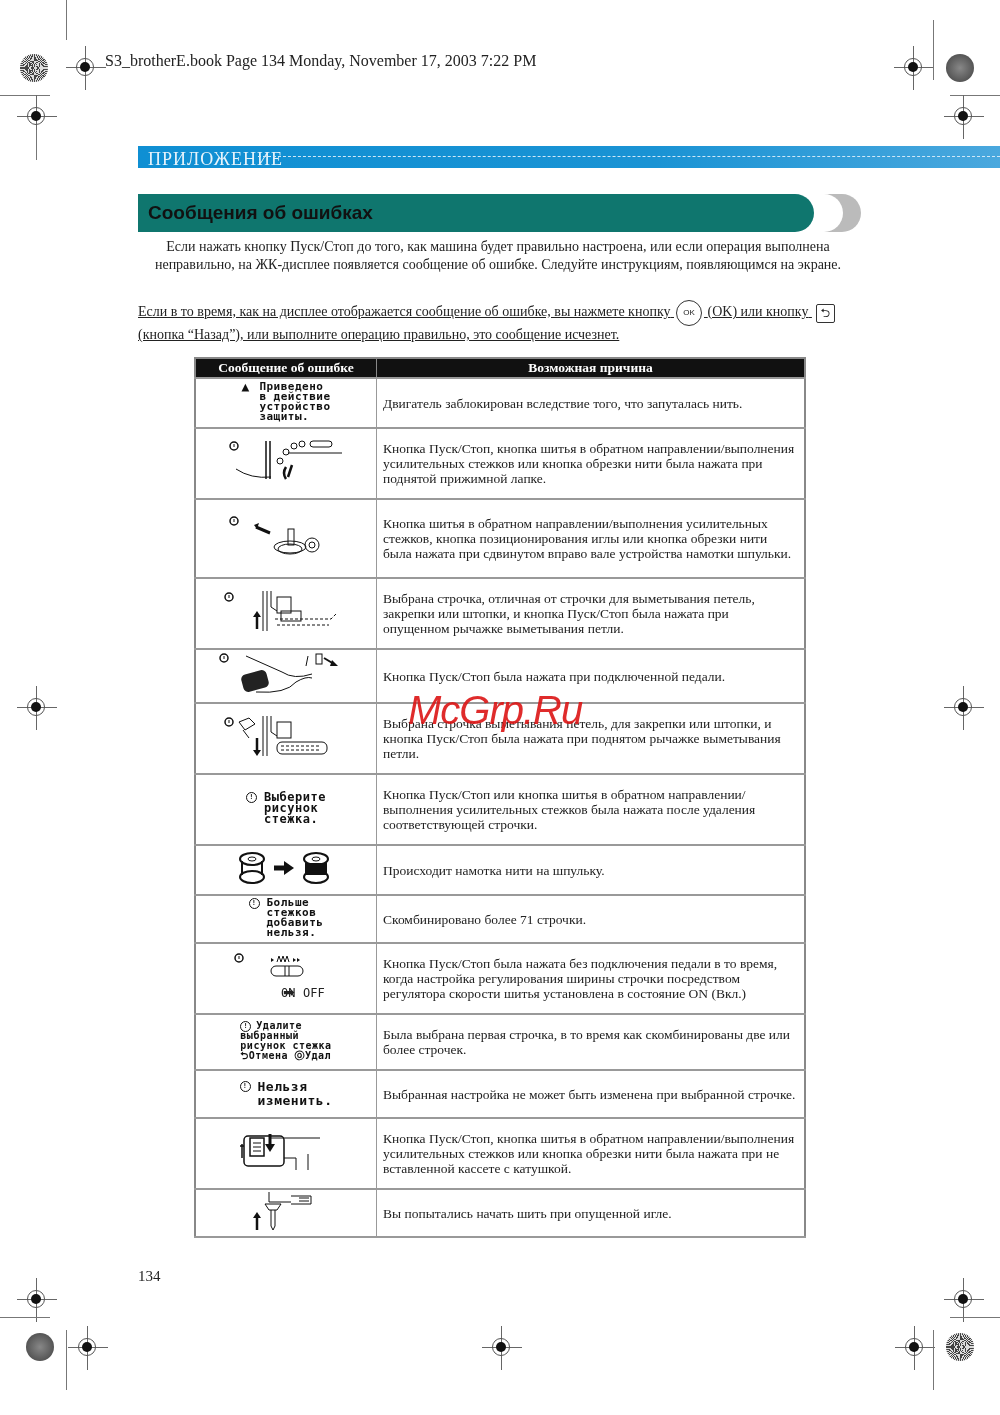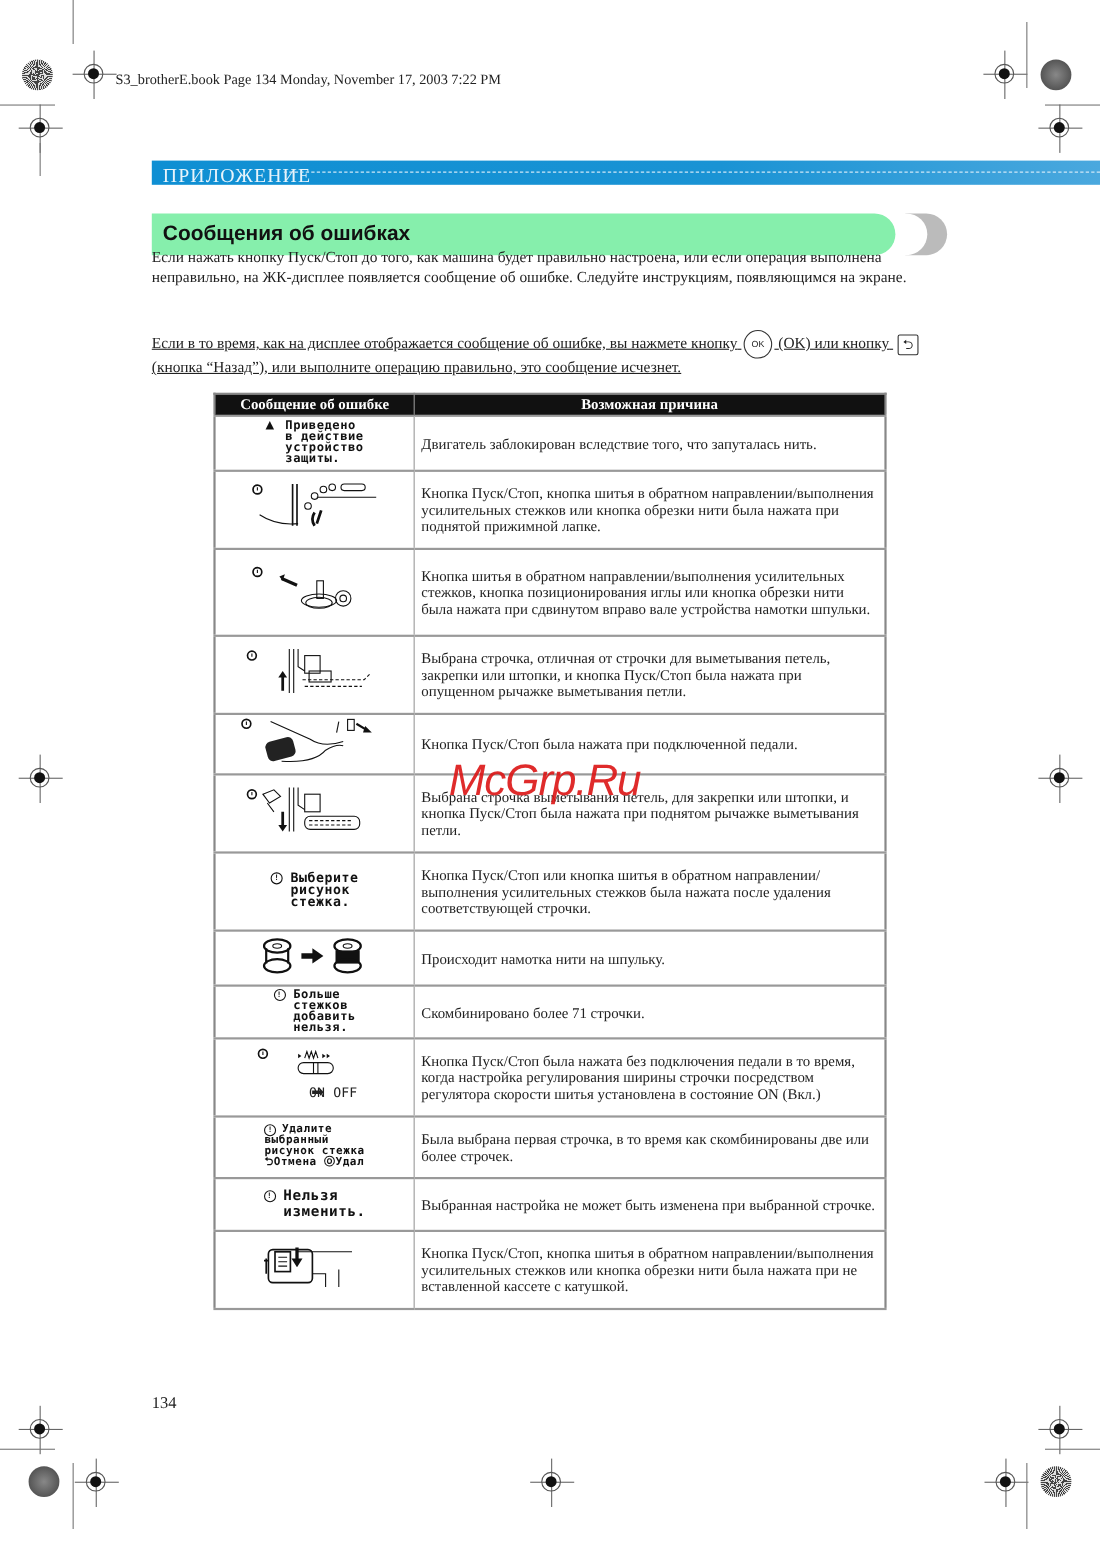--- a/index.html
+++ b/index.html
@@ -11,28 +11,28 @@
   .reg { position:absolute; width:20px; height:20px; }
   .reg .ring { position:absolute; left:0; top:0; width:16px; height:16px; border:1px solid #555; border-radius:50%; }
   .reg .dot { position:absolute; left:4px; top:4px; width:10px; height:10px; background:#111; border-radius:50%; }
   .reg .h { position:absolute; left:-10px; top:9px; width:40px; height:1px; background:#666; }
   .reg .v { position:absolute; left:9px; top:-12px; width:1px; height:44px; background:#666; }
   .line { position:absolute; background:#777; }
   .disc { position:absolute; width:28px; height:28px; border-radius:50%; }
   .disc.dark { background:radial-gradient(circle,#888 0%,#555 70%,#444 100%); }
   .disc.ray { background:repeating-conic-gradient(#444 0deg 4deg,#ddd 4deg 8deg); }
 
-  .bookinfo { left:105px; top:64px; font-size:13px; color:#222; }
+  .bookinfo { left:105px; top:52px; font-size:16px; color:#222; }
 
   .section-bar { left:138px; top:146px; width:862px; height:22px;
                  background:linear-gradient(90deg,#0f8fd3 0%,#1a93d4 60%,#4aa8de 100%); }
   .section-bar span.t { position:absolute; left:10px; top:3px; color:#e8f4fb; font-size:18px; letter-spacing:1px; }
   .section-bar span.d { position:absolute; left:120px; right:0; top:10px; border-top:1px dashed #cfe8f7; }
 
-  .title-pill { left:138px; top:194px; width:676px; height:38px; background:#86efac;
+  .title-pill { left:138px; top:194px; width:676px; height:38px; background:#0f766e;
                 border-radius:0 19px 19px 0; }
   .title-pill h1 { margin:0; position:absolute; left:10px; top:8px; font-family:"Liberation Sans", sans-serif;
                    font-size:19px; font-weight:bold; color:#111; }
   .title-cap { left:823px; top:194px; width:38px; height:38px; }
   .title-cap .g { position:absolute; left:0; top:0; width:38px; height:38px; background:#bbb; border-radius:0 19px 19px 0; }
   .title-cap .w { position:absolute; left:-6px; top:0; width:26px; height:38px; background:#fff; border-radius:0 19px 19px 0; }
 
   .para { left:138px; width:720px; font-size:14px; line-height:18px; color:#222; }
   .okbtn { display:inline-block; width:24px; height:24px; border:1px solid #333; border-radius:50%;
            font-family:"Liberation Sans", sans-serif; font-size:8px; text-align:center; line-height:24px; vertical-align:middle; margin:0 2px; }
@@ -150,21 +150,21 @@
 </div>
 
 <div class="abs title-pill">
   <h1>Сообщения об ошибках</h1>
 </div>
 <div class="abs title-cap">
     <div class="g"></div>
     <div class="w"></div>
   </div>
 
-<div class="abs para" style="top:226px;">Если нажать кнопку Пуск/Стоп до того, как машина будет правильно настроена, или если операция выполнена неправильно, на ЖК-дисплее появляется сообщение об ошибке. Следуйте инструкциям, появляющимся на экране.</div>
+<div class="abs para" style="top:238px;text-align:center;">Если нажать кнопку Пуск/Стоп до того, как машина будет правильно настроена, или если операция выполнена неправильно, на ЖК-дисплее появляется сообщение об ошибке. Следуйте инструкциям, появляющимся на экране.</div>
 <div class="abs para" style="top:300px;text-decoration:underline;">
   <span>Если в то время, как на дисплее отображается сообщение об ошибке, вы нажмете кнопку</span>
   <span class="okbtn">OK</span>
   <span>(OK) или кнопку</span>
   <span class="backbtn">⮌</span>
   <span>(кнопка “Назад”), или выполните операцию правильно, это сообщение исчезнет.</span>
 </div>
 
 <table class="errs">
   <thead>
@@ -391,17 +391,33 @@
               <path d="M29 14 L34 22 L39 14 Z" fill="#111"></path>
               <line x1="34" y1="8" x2="84" y2="8" stroke="#111"></line>
               <path d="M48 28 L60 28 L60 40" fill="none" stroke="#111"></path>
               <line x1="72" y1="24" x2="72" y2="40" stroke="#111"></line>
             </svg>
         </div>
       </td>
       <td class="cause">Кнопка Пуск/Стоп, кнопка шитья в обратном направлении/выполнения усилительных стежков или кнопка обрезки нити была нажата при не вставленной кассете с катушкой.</td>
     </tr>
 
+    <tr style="height:45px;">
+      <td class="msg">
+        <div class="pic">
+          <svg width="70" height="42" viewBox="0 0 70 42">
+              <path d="M6 26 L6 40" stroke="#111" stroke-width="2.5"></path>
+              <path d="M2 28 L6 22 L10 28 Z" fill="#111"></path>
+              <path d="M18 2 L18 12 L40 12 M40 6 L60 6 L60 14 L40 14" fill="none" stroke="#111"></path>
+              <line x1="48" y1="8" x2="58" y2="8" stroke="#111"></line>
+              <line x1="48" y1="11" x2="58" y2="11" stroke="#111"></line>
+              <path d="M14 14 L30 14 L26 20 L18 20 Z" fill="none" stroke="#111"></path>
+              <path d="M20 20 L20 36 L22 40 L24 36 L24 20" fill="none" stroke="#111"></path>
+            </svg>
+        </div>
+      </td>
+      <td class="cause">Вы попытались начать шить при опущенной игле.</td>
+    </tr>
   </tbody>
 </table>
 
 <div class="abs watermark">McGrp.Ru</div>
 <div class="abs pagenum">134</div>
 
 </body></html>

